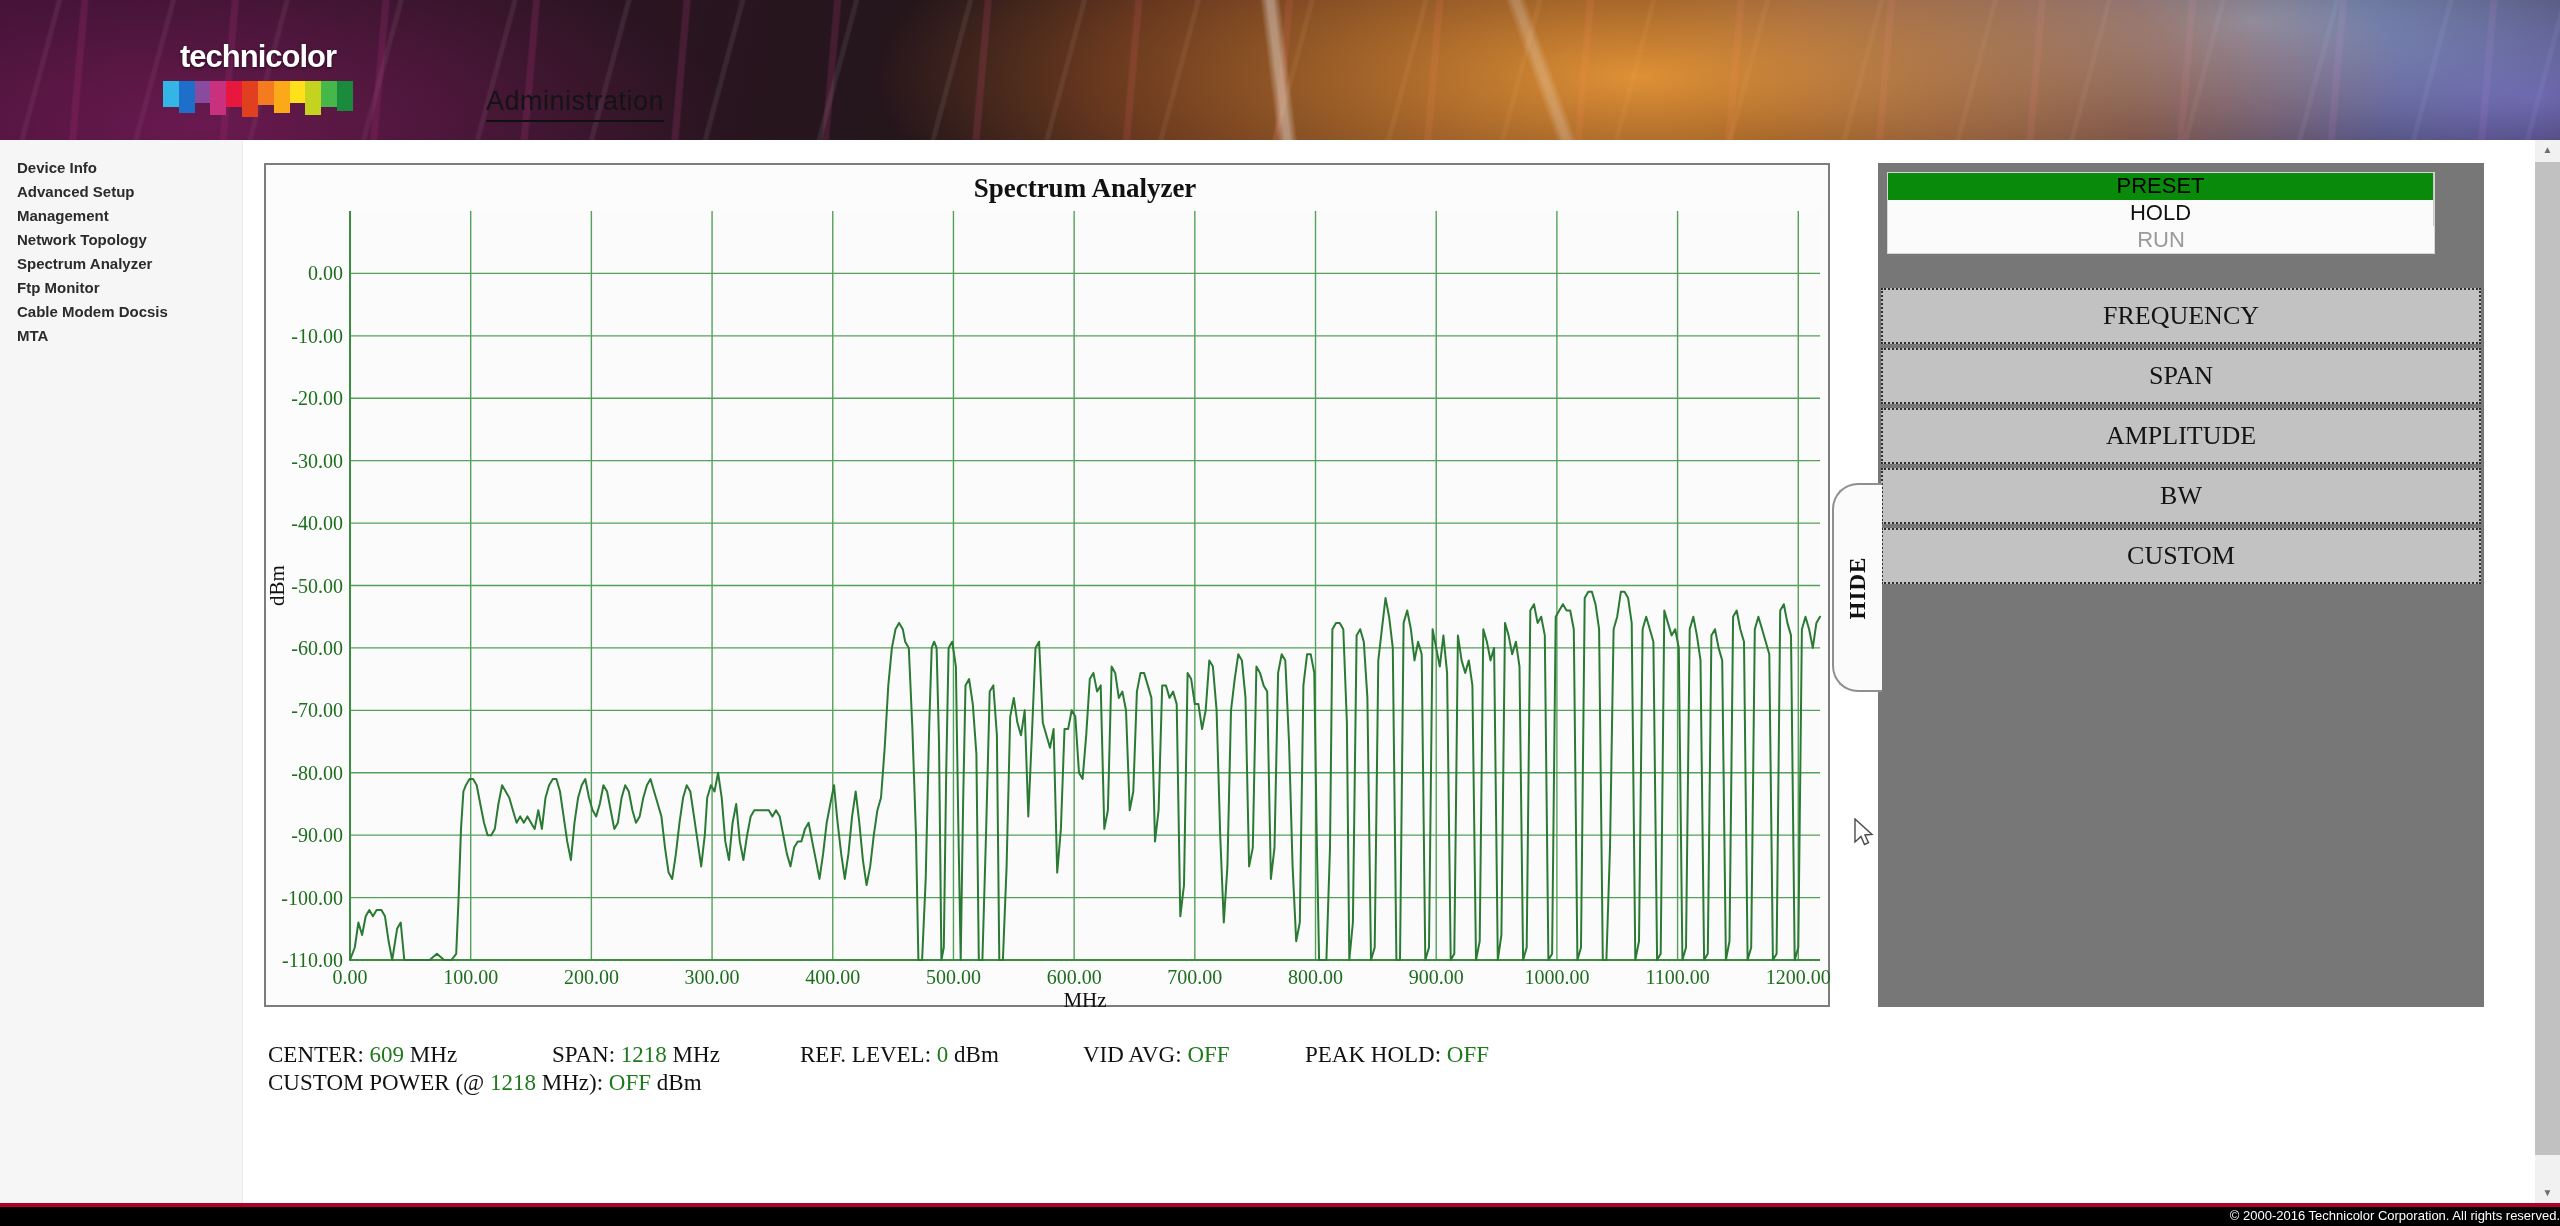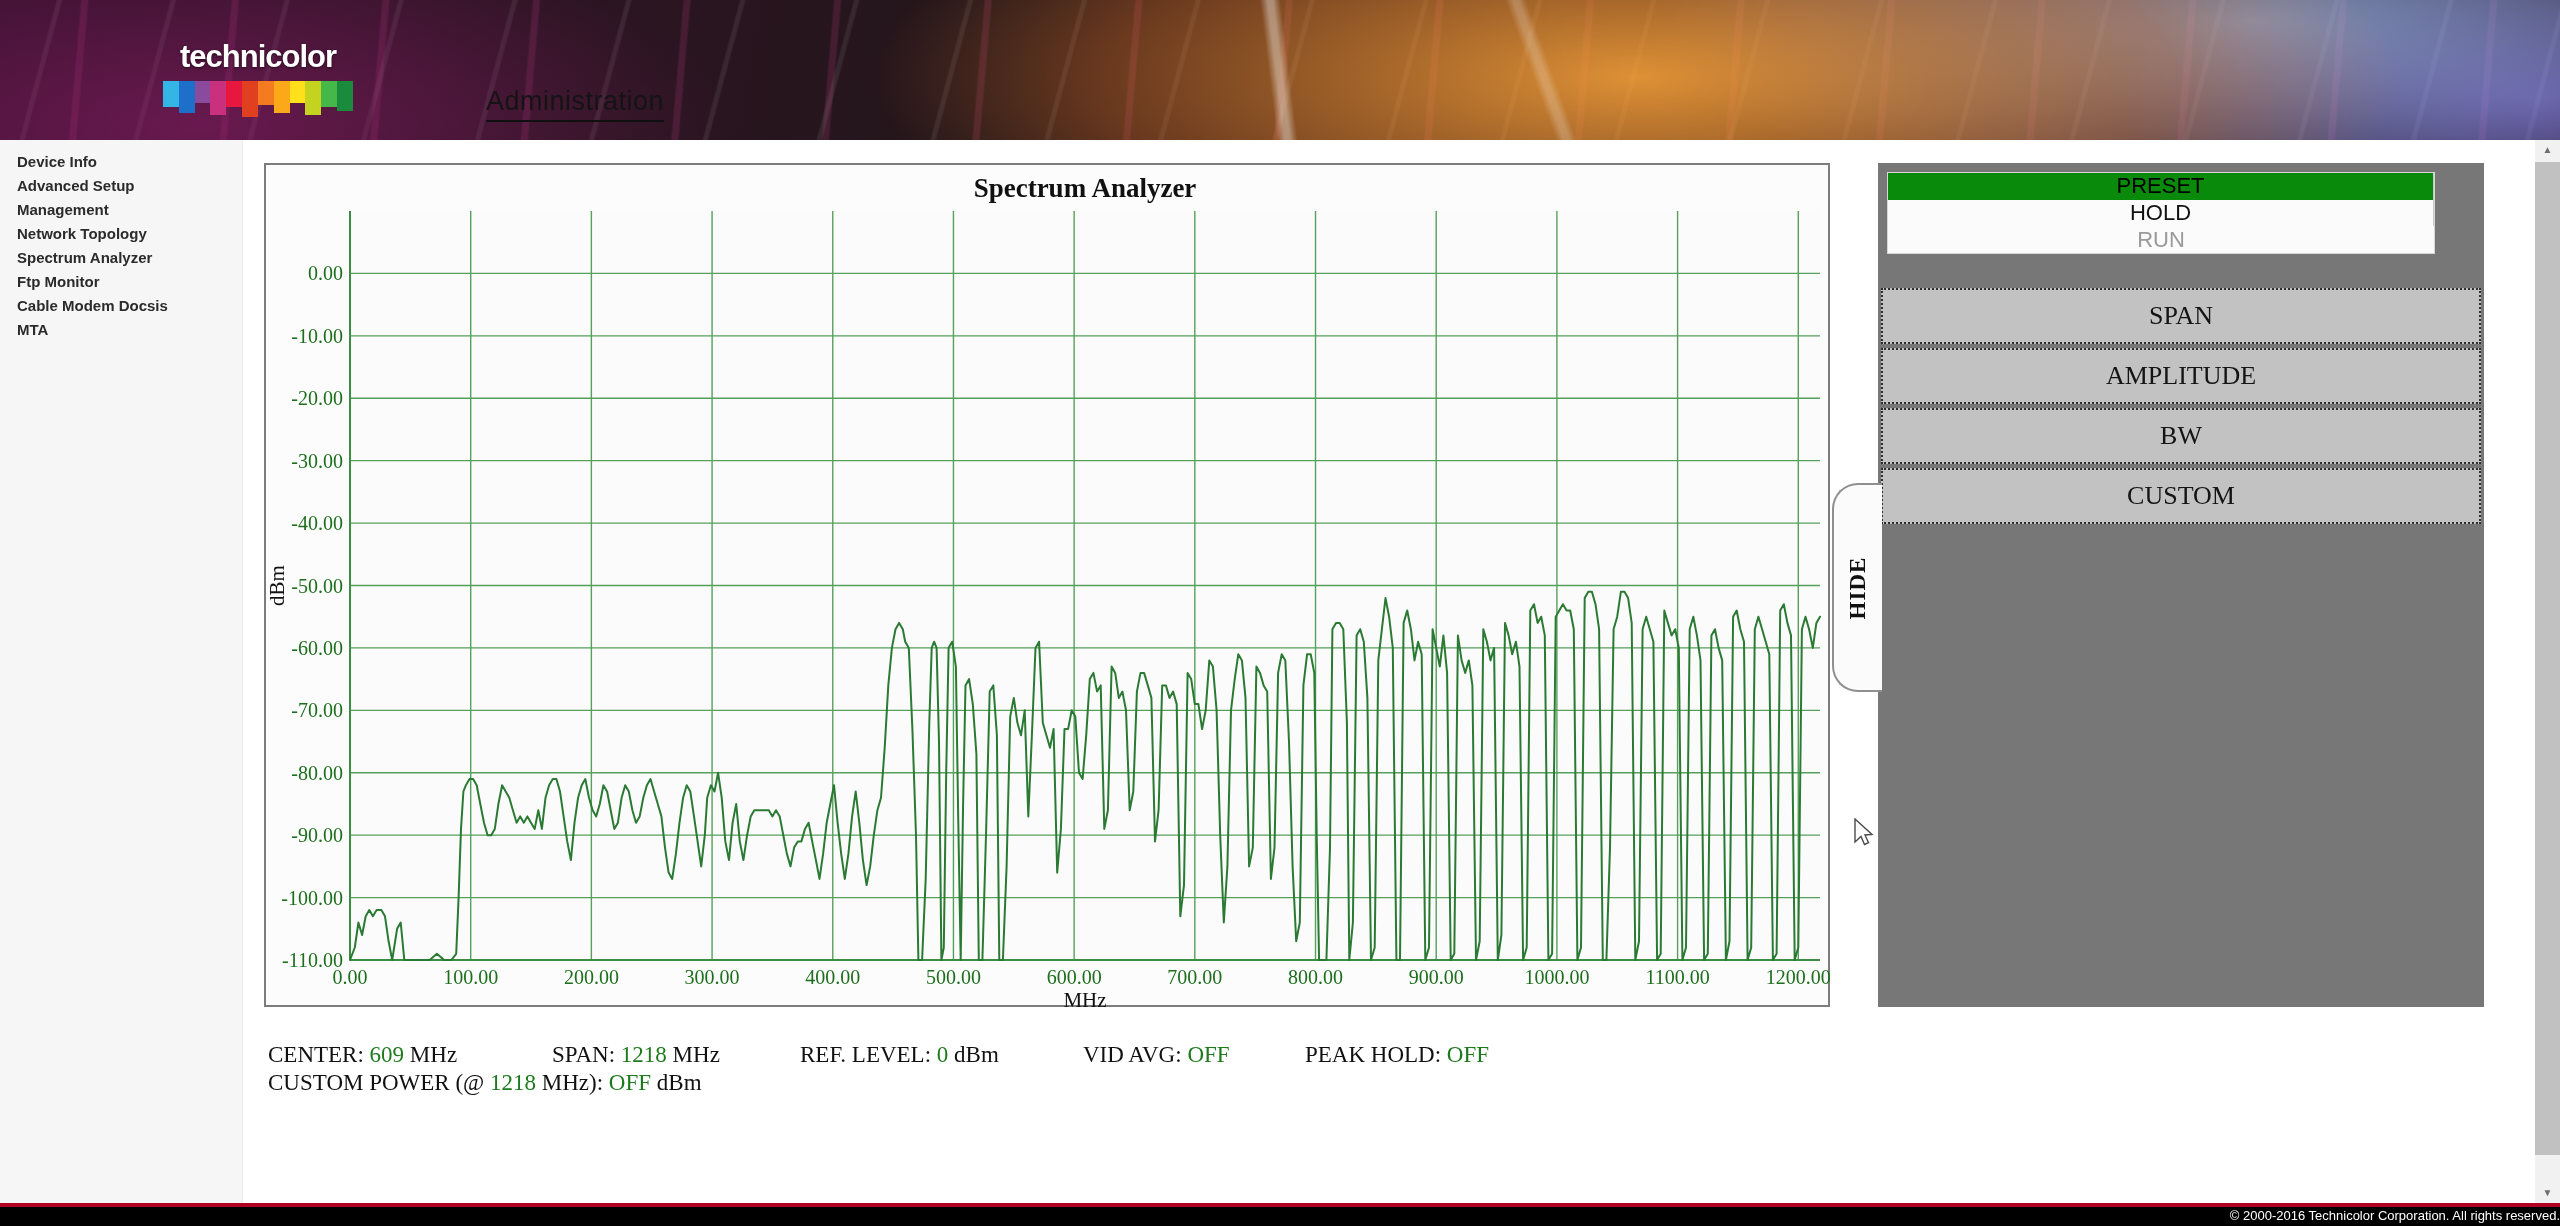--- a/index.html
+++ b/index.html
@@ -24,21 +24,21 @@
   .logo-text { color:#fff; font-size:31px; font-weight:bold; letter-spacing:-1px; line-height:34px;
     text-shadow:0 1px 3px rgba(0,0,0,.6); }
   .logo-bar { margin-top:7px; display:flex; align-items:flex-start; height:40px; }
   .logo-bar div { flex:1; }
   .admin-title { position:absolute; left:486px; top:86px; font-size:27px; font-weight:400; color:#141414;
     letter-spacing:0.5px; border-bottom:2px solid #101010; padding-bottom:3px; }
 
   
   .sidebar { position:absolute; left:0; top:140px; width:243px; height:1063px; background:#f6f6f6;
     border-right:1px solid #ececec; }
-  .sidebar-menu { padding:10px 0 0 17px; }
+  .sidebar-menu { padding:16px 0 0 17px; }
   .sidebar-item { font-size:15px; font-weight:bold; color:#2b2b2b; line-height:24px; cursor:pointer; white-space:nowrap; }
 
   
   .chart-card { position:absolute; left:264px; top:163px; width:1566px; height:844px;
     background:#fcfcfc; border:2px solid #7d7d7d; }
   .chart-title { position:absolute; left:84px; top:8px; width:1470px; text-align:center;
     font-family:"Liberation Serif", serif; font-weight:bold; font-size:27px; color:#111; }
   .chart-svg { position:absolute; left:0; top:0; }
 
   
@@ -188,20 +188,21 @@
     <span>HIDE</span>
   </div>
 
   <div class="right-panel">
     <div class="top-buttons">
         <div class="top-btn active">PRESET</div>
         <div class="top-btn">HOLD</div>
         <div class="top-btn disabled">RUN</div>
       </div>
     <div class="panel-menu">
+        <div class="panel-menu-btn">FREQUENCY</div>
         <div class="panel-menu-btn">SPAN</div>
         <div class="panel-menu-btn">AMPLITUDE</div>
         <div class="panel-menu-btn">BW</div>
         <div class="panel-menu-btn">CUSTOM</div>
       </div>
   </div>
 
   <div class="status">
     <div class="status-line" id="status-line1"><span class="status-item" style="width: 284px;"><span>CENTER: </span><span class="green">609</span><span> MHz</span></span><span class="status-item" style="width: 248px;"><span>SPAN: </span><span class="green">1218</span><span> MHz</span></span><span class="status-item" style="width: 283px;"><span>REF. LEVEL: </span><span class="green">0</span><span> dBm</span></span><span class="status-item" style="width: 222px;"><span>VID AVG: </span><span class="green">OFF</span></span><span class="status-item" style="width: 220px;"><span>PEAK HOLD: </span><span class="green">OFF</span></span></div>
     <div class="status-line" id="status-line2"><span>CUSTOM POWER (@ </span><span class="green">1218</span><span> MHz): </span><span class="green">OFF</span><span> dBm</span></div>

